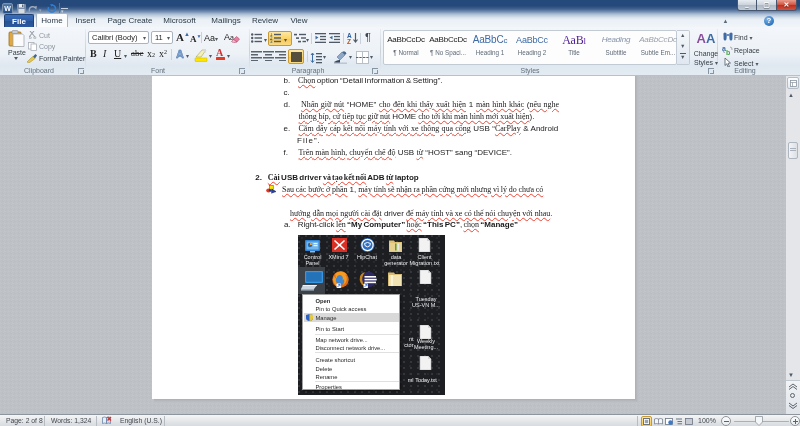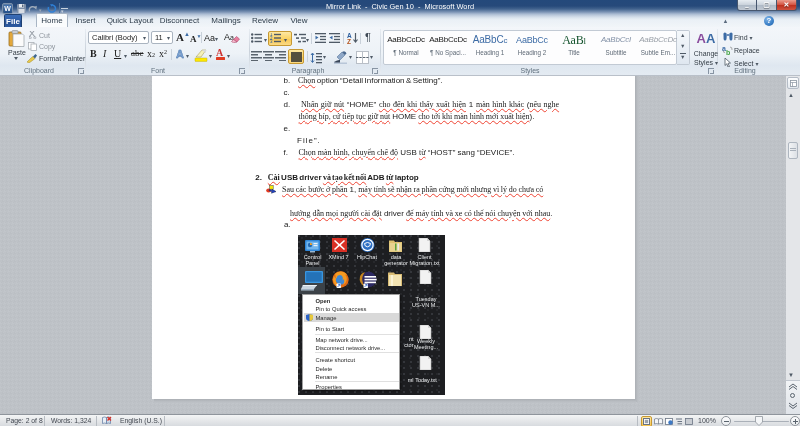--- a/index.html
+++ b/index.html
@@ -18,21 +18,21 @@
   #btnmin { left:737px; width:20px; border-radius:0 0 0 3px;
     background:linear-gradient(to bottom,#e8edf2 0%,#ccd4dd 45%,#aeb9c6 50%,#c2cad4 100%); }
   #btnmax { left:757px; width:20px; border-left:none;
     background:linear-gradient(to bottom,#e8edf2 0%,#ccd4dd 45%,#aeb9c6 50%,#c2cad4 100%); }
   #btncls { left:777px; width:20px; border-left:none; border-radius:0 0 3px 0;
     background:linear-gradient(to bottom,#eb9c8d 0%,#d55847 45%,#bd2e1c 50%,#cf5340 100%); }
   .winglyph { width:100%; text-align:center; font-size:7px; color:#fff; line-height:10px; font-weight:bold; text-shadow:0 1px 1px rgba(0,0,0,.45); }
 
   
   .tab { top:14px; height:13px; font-size:8px; color:#2a3947; text-align:center; line-height:13px; }
-  #tabfile { left:4px; top:14px; width:18px; height:13px; border-radius:2px 2px 0 0;
+  #tabfile { left:4px; top:14px; width:30px; height:13px; border-radius:2px 2px 0 0;
     background:linear-gradient(to bottom,#3a6db8 0%,#2e5ca4 50%,#255094 51%,#2c599f 100%);
     color:#fff; font-size:8px; text-align:center; line-height:13px; border:1px solid #1f4173; border-bottom:none;font-weight:bold; }
   #tabhome { left:36px; top:13px; width:32px; height:14px; background:#fafcfd; border:1px solid #a8b5c4; border-bottom:none;
     border-radius:2px 2px 0 0; color:#2b3a49; font-size:8px; text-align:center; line-height:14px; }
   
   #caretbtn { left:719px; top:17px; width:13px; height:9px; color:#5a6a7d; font-size:6px; line-height:9px; text-align:center; }
   #helpbtn { left:764px; top:16px; width:10px; height:10px; border-radius:50%;
     background:radial-gradient(circle at 35% 30%,#7fb4e8 0%,#3f83c9 55%,#1c5fa8 100%); color:#fff; font-size:8px; font-weight:bold; text-align:center; line-height:10px; }
 
   
@@ -100,36 +100,35 @@
       </svg>
     <div class="abs" style="left:39px; top:6px; font-size:5px; color:#9aa6b5;">▾</div>
     <svg class="abs" style="left:47px; top:3px;" width="10" height="9" viewBox="0 0 10 9">
         <path d="M1.6 3 A3.6 3.6 0 1 0 5 0.9" stroke="#2f7fd4" stroke-width="1.5" fill="none"></path>
         <path d="M5.6 0 L2.8 0.4 L5 2.8 Z" fill="#2f7fd4"></path>
       </svg>
     <div class="abs" style="left:59px; top:2px; width:1px; height:10px; background:#54749a;"></div>
     <div class="abs" style="left:61px; top:3px; width:7px; height:5px; border-bottom:1.5px solid #c8d2de;"></div>
     <div class="abs" style="left:61px; top:7px; font-size:5px; color:#c8d2de;">▾</div>
   </div>
-  <div id="title" class="abs">Mirror Link&nbsp; -&nbsp; Civic Gen 10&nbsp; -&nbsp; Microsoft Word</div>
   <div id="btnmin" class="abs winbtn">
       <div class="winglyph" style="line-height:13px;">–</div>
     </div>
   <div id="btnmax" class="abs winbtn">
       <div class="winglyph">▢</div>
     </div>
   <div id="btncls" class="abs winbtn">
       <div class="winglyph">✕</div>
     </div>
 
   <div id="tabfile" class="abs">File</div>
   <div id="tabhome" class="abs">Home</div>
   <div class="abs tab" style="left:69px; width:33px;">Insert</div>
-  <div class="abs tab" style="left:103px; width:54px;">Quick Layout</div>
-  <div class="abs tab" style="left:153px; width:53px;">Disconnect</div>
+  <div class="abs tab" style="left:103px; width:54px;">Page Create</div>
+  <div class="abs tab" style="left:153px; width:53px;">Microsoft</div>
   <div class="abs tab" style="left:206px; width:40px;">Mailings</div>
   <div class="abs tab" style="left:247px; width:36px;">Review</div>
   <div class="abs tab" style="left:283px; width:32px;">View</div>
   <div id="caretbtn" class="abs">▲</div>
   <div id="helpbtn" class="abs">?</div>
 
   <div id="ribbon" class="abs"></div>
   <div class="abs gsep" style="left:85px;"></div>
   <div class="abs gsep" style="left:249px;"></div>
   <div class="abs gsep" style="left:380px;"></div>
@@ -332,25 +331,25 @@
     </div>
   <div class="abs stcell" style="left:469px;">
       <div class="stsample" style="color:#3c6ba5; font-size:10px;">AaBbC<span style="font-size:8px;">c</span></div>
       <div class="stlabel">Heading 1</div>
     </div>
   <div class="abs stcell" style="left:511px;">
       <div class="stsample" style="color:#3c6ba5; font-size:9px;">AaBbCc</div>
       <div class="stlabel">Heading 2</div>
     </div>
   <div class="abs stcell" style="left:553px;">
-      <div class="stsample" style="color:#14532d; font-size:12px; font-family:'Liberation Serif',serif;">AaB<span style="font-size:9px;">l</span></div>
+      <div class="stsample" style="color:#4c1d95; font-size:12px; font-family:'Liberation Serif',serif;">AaB<span style="font-size:9px;">l</span></div>
       <div class="stlabel">Title</div>
     </div>
   <div class="abs stcell" style="left:595px;">
-      <div class="stsample" style="color:#8593a8; font-style:italic;">AaBbCcI</div>
+      <div class="stsample" style="color:#8593a8; font-style:italic;">Heading</div>
       <div class="stlabel">Subtitle</div>
     </div>
   <div class="abs stcell" style="left:637px;">
       <div class="stsample" style="color:#9aa0a8; font-style:italic;">AaBbCcDc</div>
       <div class="stlabel">Subtle Em...</div>
     </div>
   <div class="abs" style="left:677px; top:30px; width:13px; height:35px; border:1px solid #c2cad4; border-left:none; background:linear-gradient(to bottom,#f5f8fb,#dfe7f0); border-radius:0 2px 2px 0;"></div>
   <div class="abs" style="left:680px; top:32px; font-size:5.5px; color:#4f5a66;">▲</div>
   <div class="abs" style="left:680px; top:43px; font-size:5.5px; color:#4f5a66;">▼</div>
   <div class="abs" style="left:680px; top:54px; font-size:5.5px; color:#4f5a66;">▼</div>
@@ -382,33 +381,35 @@
       <div id="pageshadow"></div>
       <div id="pageshadow2"></div>
 
     <div class="tl" style="left:283.6px; top:0.2px;">b.</div>
     <div class="tl" style="left:298px; top:0.2px; word-spacing:-0.8px;"><span class="sq">Chọn</span> option “Detail Information &amp; Setting”.</div>
     <div class="tl" style="left:283.6px; top:12.1px;">c.</div>
     <div class="tl" style="left:283.6px; top:24px;">d.</div>
     <div class="tl" style="left:301px; top:24px; word-spacing:0.5px;"><span class="sq">Nhấn giữ nút</span> “HOME” <span class="sq">cho đến khi thấy xuất hiện</span> 1 <span class="sq">màn hình khác</span> (<span class="sq">nếu nghe</span></div>
     <div class="tl" style="left:298.5px; top:35.9px; word-spacing:-0.2px;"><span class="sq">thông bíp, cứ tiếp tục giữ nút</span> HOME <span class="sq">cho tới khi màn hình mới xuất hiện</span>).</div>
     <div class="tl" style="left:283.6px; top:47.8px;">e.</div>
+    <div class="tl" style="left:298.5px; top:47.8px; word-spacing:0.27px;"><span class="sq">Cắm dây cáp kết nối máy tính với xe thông qua cổng</span> USB “<span class="sq">CarPlay</span> &amp; Android</div>
     <div class="tl" style="left:297px; top:59.7px; letter-spacing:1px;">File”.</div>
     <div class="tl" style="left:283.6px; top:71.6px;">f.</div>
-    <div class="tl" style="left:298.5px; top:71.6px;"><span class="sq">Chọn màn hình, chuyển chế độ</span> USB <span class="sq">từ</span> “HOST” sang “DEVICE”.</div>
+    <div class="tl" style="left:298.5px; top:71.6px;"><span class="sq">Trên màn hình, chuyển chế độ</span> USB <span class="sq">từ</span> “HOST” sang “DEVICE”.</div>
     <div class="tl" style="left:255.2px; top:96.8px; font-weight:bold;">2.</div>
     <div class="tl" style="left:267.8px; top:96.8px; font-weight:bold; word-spacing:-0.9px;"><span class="sq">Cài</span> USB driver <span class="sq">và tạo kết nối</span> ADB <span class="sq">từ</span> laptop</div>
     <svg class="abs" style="left:266px; top:109px;" width="11" height="9" viewBox="0 0 11 9">
       <rect x="3.6" y="0.6" width="3.6" height="3.6" fill="#f6e80c" stroke="#44403a" stroke-width="0.5"></rect>
       <ellipse cx="2.6" cy="5.4" rx="2.4" ry="2" fill="#e23a22"></ellipse>
       <path d="M3.4 4.4 L6.4 5.5 L5.8 4.1 L10 6.6 L5.4 8.2 L6 6.8 L3 5.6 Z" fill="#2244cc" stroke="#111c44" stroke-width="0.5"></path>
     </svg>
     <div class="tl" style="left:282px; top:109.1px; word-spacing:-0.26px;"><span class="sq">Sau các bước ở phần</span> 1, <span class="sq">máy tính sẽ nhận ra phần cứng mới nhưng vì lý do chưa có</span></div>
     <div class="tl" style="left:282px; top:132.6px; word-spacing:-0.13px;padding-left:8px;"><span class="sq">hướng dẫn mọi người cài đặt</span> driver <span class="sq">để máy tính và xe có thể nói chuyện với nhau</span>.</div>
     <div class="tl" style="left:284px; top:144.4px;">a.</div>
+    <div class="tl" style="left:297.7px; top:144.4px; word-spacing:-0.9px;">Right-click <span class="sq">lên</span> <b>“My Computer”</b> <span class="sq">hoặc</span> <b>“This PC”</b>, <span class="sq">chọn</span> <b>“Manage”</b></div>
 
     <div id="shot" class="abs" style="left:297.5px; top:158.5px; width:147px; height:160px; background:#1d1e21; background-image:radial-gradient(1.2px 1.2px at 1px 1px,#34363b 60%,transparent 100%),radial-gradient(1px 1px at 4px 3px,#2a2c30 60%,transparent 100%); background-size:7px 6px,9px 8px; overflow:hidden;">
 
       <div class="dicon" style="left:7px; top:4px;"><svg width="15" height="13" viewBox="0 0 15 13">
             <rect x="0" y="0" width="15" height="11" rx="1" fill="#2f86d8"></rect>
             <rect x="1.5" y="1.5" width="12" height="8" fill="#74b6ec"></rect>
             <circle cx="5" cy="5" r="2.2" fill="#2468b0"></circle>
             <path d="M5 2.8 A2.2 2.2 0 0 1 7.2 5 L5 5 Z" fill="#f0a12c"></path>
             <rect x="8.5" y="3" width="4" height="1.2" fill="#e8f2fb"></rect>
             <rect x="8.5" y="5" width="4" height="1.2" fill="#e8f2fb"></rect>

